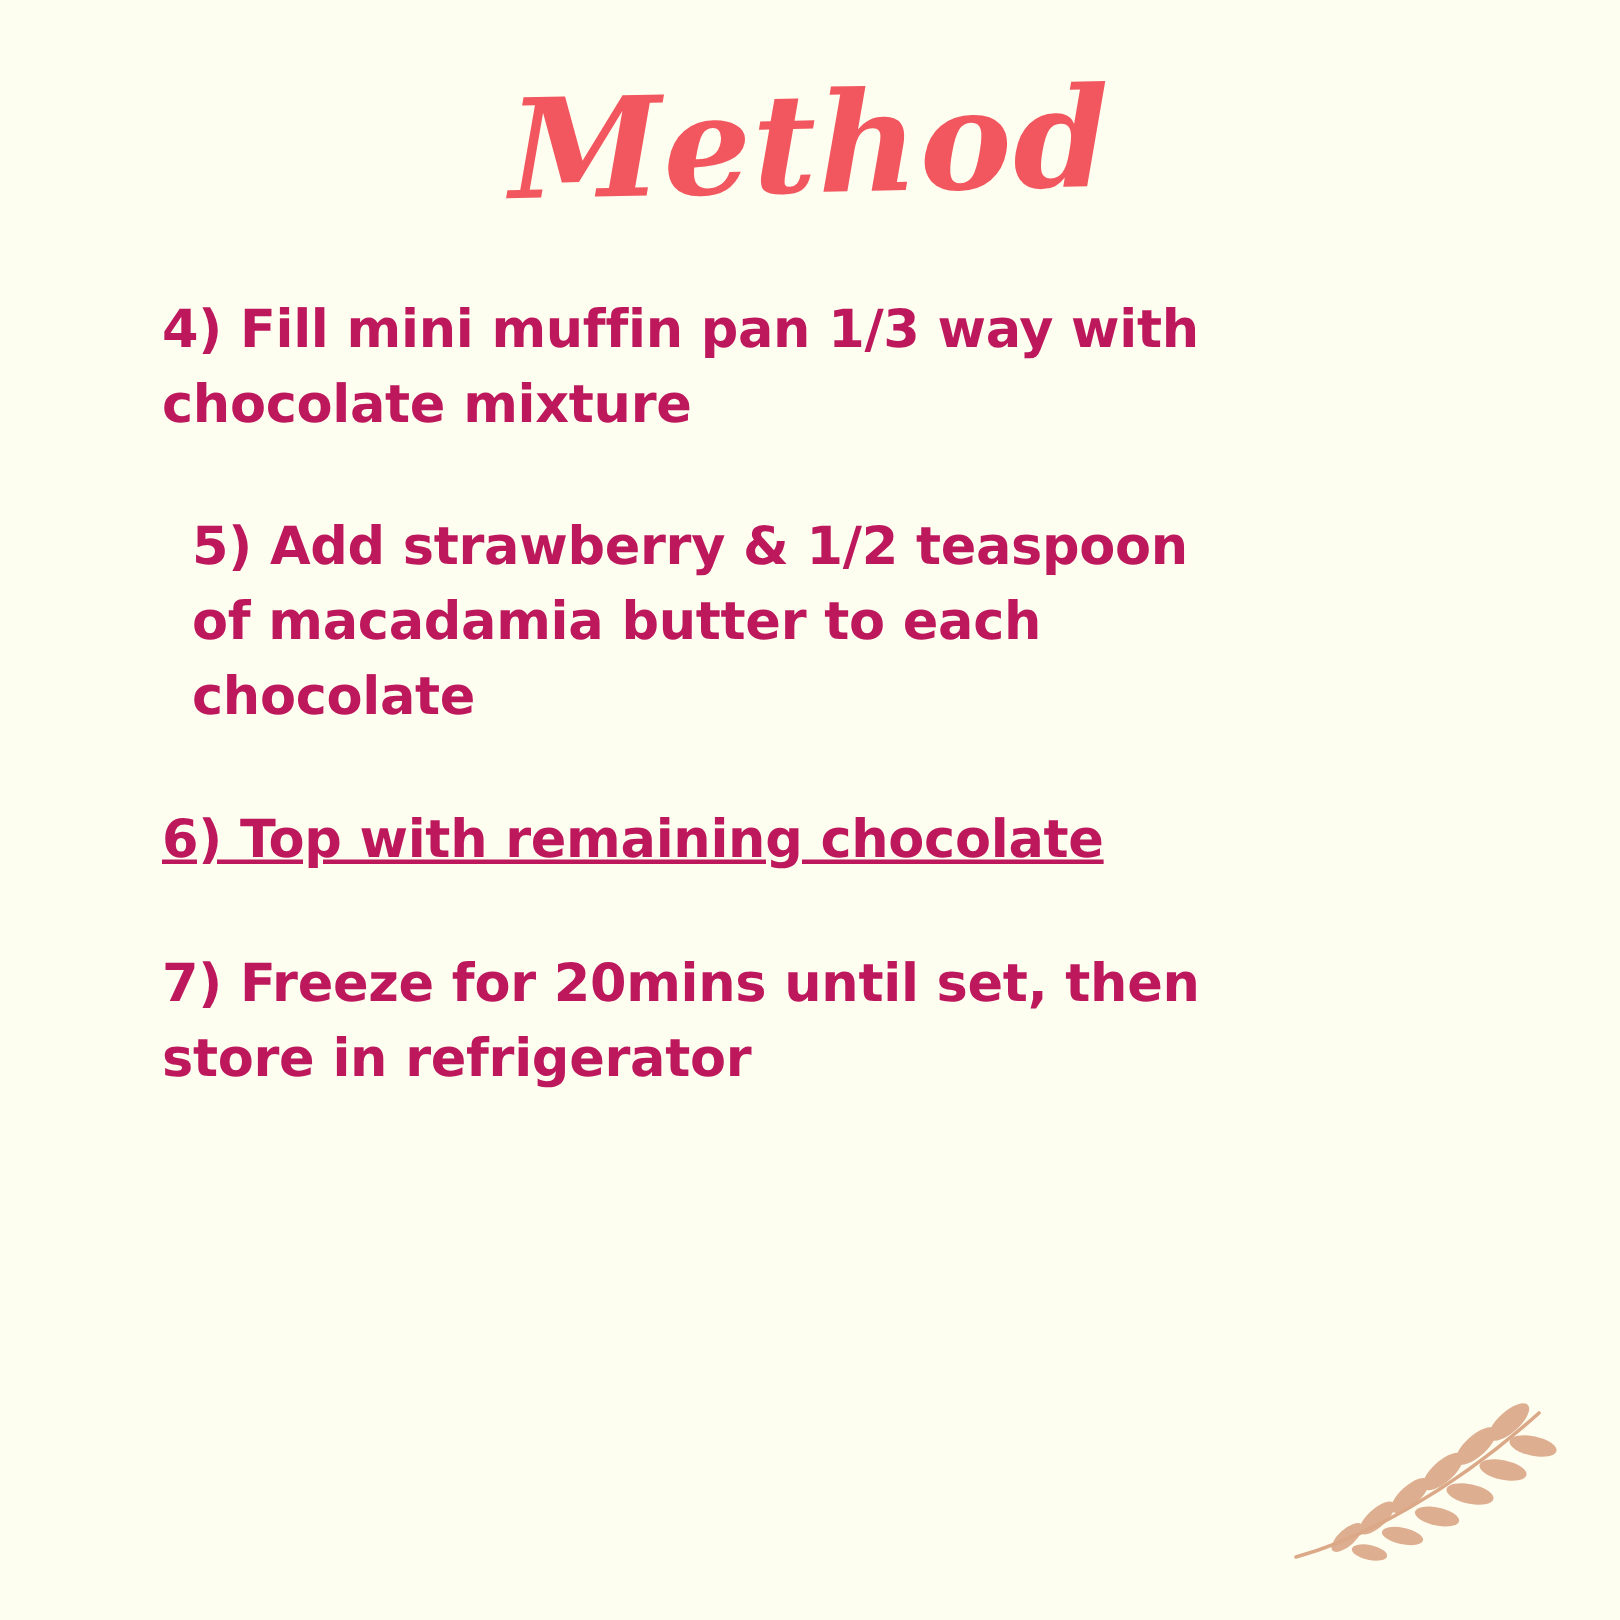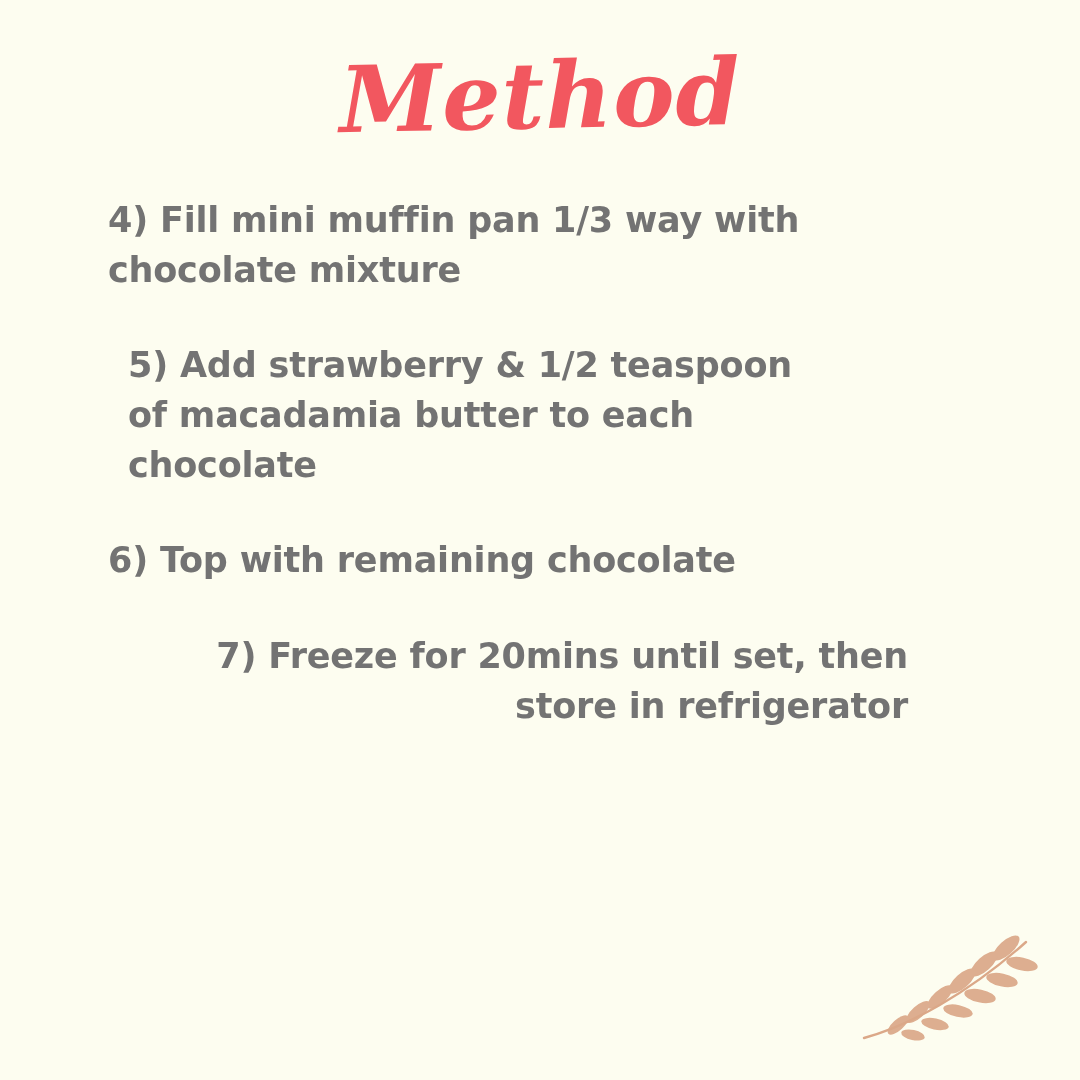--- a/index.html
+++ b/index.html
@@ -35,36 +35,35 @@
     line-height: 1.1;
     transform: rotate(-1.2deg);
   }
   .steps {
     position: absolute;
     top: 196px;
     left: 108px;
     width: 880px;
   }
   .step {
-    color: #737373;
+    color: #be185d;
     font-family: "DejaVu Sans", sans-serif;
     font-weight: 700;
     font-size: 35px;
     line-height: 1.42;
     letter-spacing: -0.2px;
     margin-bottom: 46px;
     max-width: 860px;
   }
   .step:last-child {
     margin-bottom: 0;
-    text-align: right;
   }
   .step-1 { max-width: 860px; }
   .step-2 { max-width: 690px; margin-left: 20px; }
-  .step-3 { max-width: 860px; }
+  .step-3 { max-width: 860px; text-decoration: underline; }
   .step-4 { max-width: 800px; }
 
   .leaf-decor {
     position: absolute;
     right: 42px;
     bottom: 36px;
     width: 180px;
     height: 110px;
   }
 </style>

